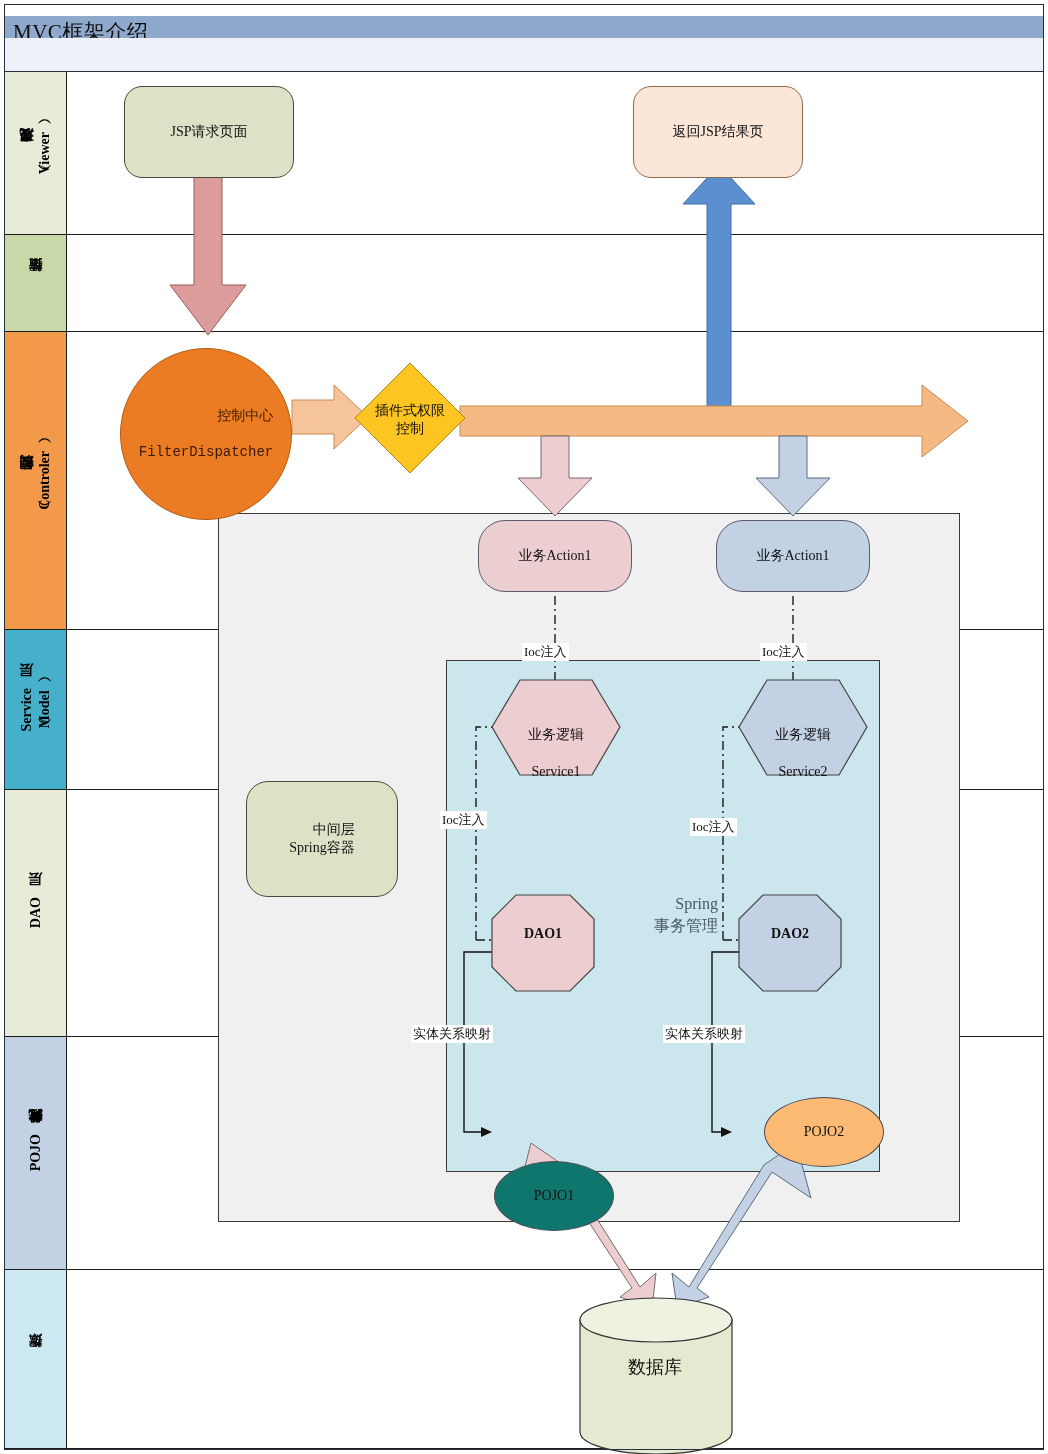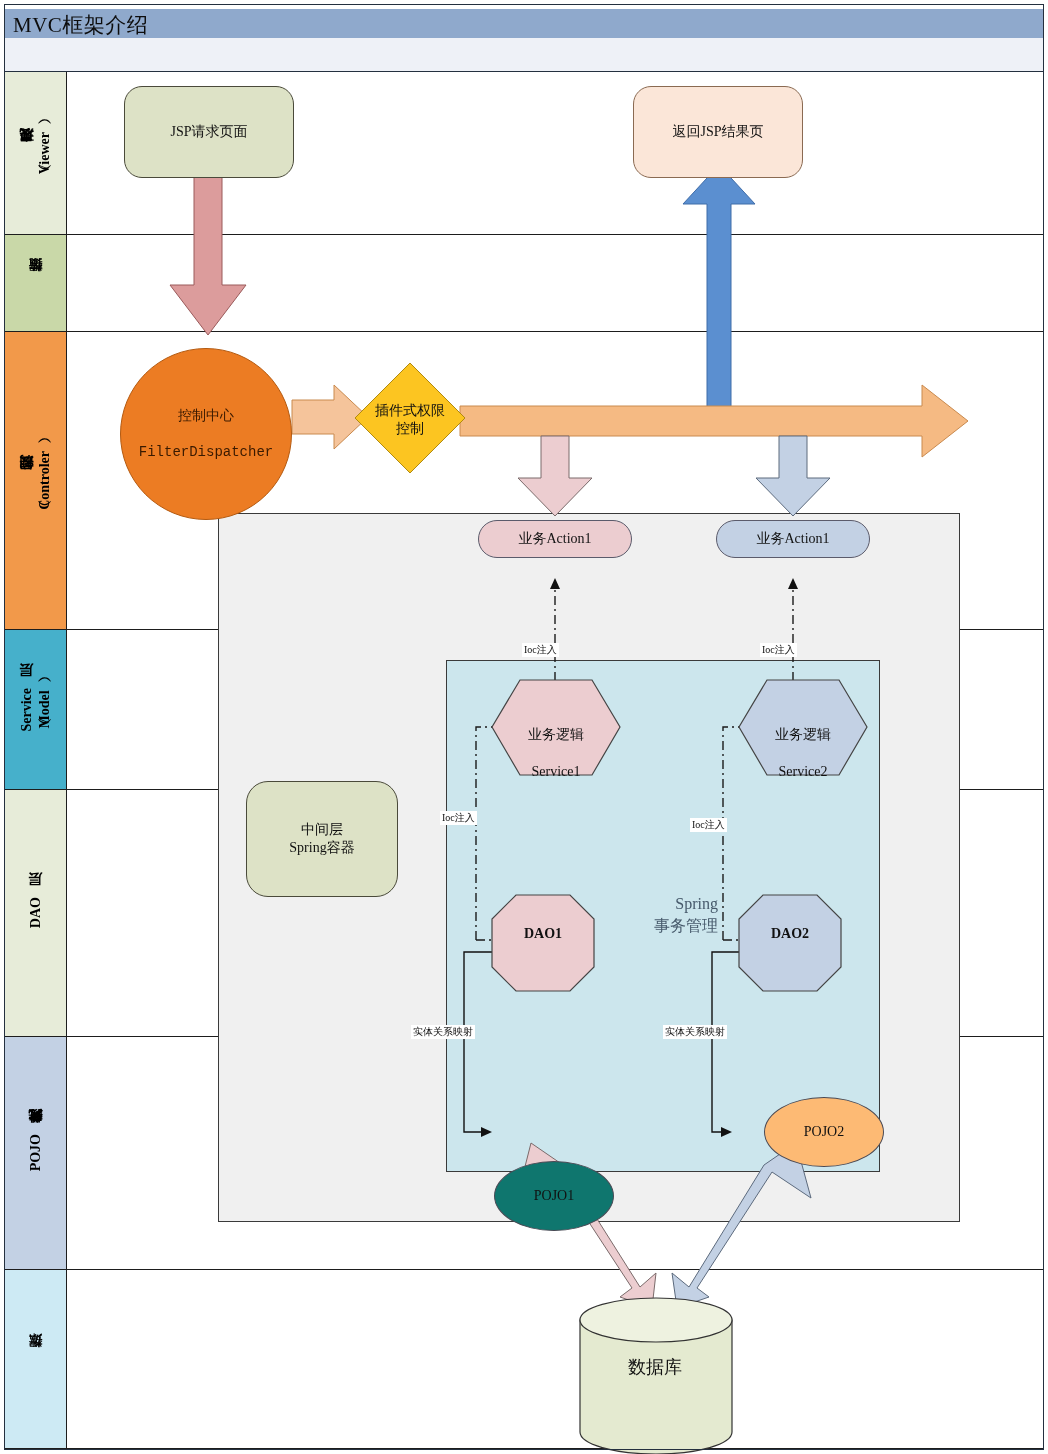--- a/index.html
+++ b/index.html
@@ -3,57 +3,57 @@
 <meta charset="utf-8">
 <style>
   html,body{margin:0;padding:0;background:#fff;}
   body{font-family:"Liberation Serif","DejaVu Serif",serif;}
   #page{position:relative;width:1048px;height:1454px;background:#ffffff;overflow:hidden;}
 
   
   .frame{position:absolute;left:4px;top:4px;width:1040px;height:1446px;border:1px solid #24303f;box-sizing:border-box;}
 
   
-  .titlebar{position:absolute;left:5px;top:9px;width:1038px;height:33px;background:#8fa9cc;border-bottom:1px solid #24303f;box-sizing:border-box;display:flex;align-items:center;}
+  .titlebar{position:absolute;left:5px;top:16px;width:1038px;height:33px;background:#8fa9cc;border-bottom:1px solid #24303f;box-sizing:border-box;display:flex;align-items:center;}
   .titlebar .t{font-size:21px;color:#0d0d0d;padding-left:8px;letter-spacing:.5px;}
   .subbar{position:absolute;left:5px;top:38px;width:1038px;height:34px;background:#eef1f7;border-bottom:1px solid #24303f;box-sizing:border-box;}
 
   
   .row{position:absolute;left:5px;width:1038px;border-bottom:1px solid #1d1d1d;box-sizing:border-box;}
   .rowlbl{position:absolute;left:0;top:0;width:62px;height:100%;border-right:1px solid #1d1d1d;box-sizing:border-box;
           display:flex;align-items:center;justify-content:center;}
   .rowlbl span{writing-mode:vertical-rl;transform:rotate(180deg);font-size:14px;line-height:1.25;text-align:center;white-space:pre-line;}
   .rowlbl.bold span{font-weight:bold;}
 
   
   .graybox{position:absolute;left:218px;top:513px;width:742px;height:709px;background:#f0f0f0;border:1px solid #3a3a3a;box-sizing:border-box;}
   .bluebox{position:absolute;left:446px;top:660px;width:434px;height:512px;background:#cce6ed;border:1px solid #3a3a3a;box-sizing:border-box;}
 
   
-  .node{position:absolute;display:flex;align-items:center;justify-content:center;text-align:center;
+  .node{position:absolute;display:flex;align-items:center;justify-content:center;text-align:right;
         font-size:14px;line-height:1.3;color:#111;white-space:pre-line;box-sizing:border-box;}
 
   .rrect{border:1px solid #4a4a3a;border-radius:18px;}
   .jsp-req{left:124px;top:86px;width:170px;height:92px;background:#dde2c6;}
   .jsp-res{left:633px;top:86px;width:170px;height:92px;background:#fbe6d8;border-color:#8a6a52;}
   .spring-box{left:246px;top:781px;width:152px;height:116px;background:#dde2c6;border-radius:22px;}
 
   .circle{left:120px;top:348px;width:172px;height:172px;background:#ec7c23;border:1px solid #b45a10;border-radius:50%;color:#3a1a00;}
   .circle .ln2{font-family:"Liberation Mono","DejaVu Sans Mono",monospace;}
 
-  .action{width:154px;height:38px;border-radius:27px/27px;border:1px solid #5b5b6b;}
+  .action{width:154px;height:72px;border-radius:27px/27px;border:1px solid #5b5b6b;}
   .action1{left:478px;top:520px;background:#eccdd0;}
   .action2{left:716px;top:520px;background:#c3d1e4;}
   .pojo{width:120px;height:70px;border:1px solid #4a4a55;border-radius:50%/50%;}
   .pojo1{left:494px;top:1161px;background:#0f766e;}
   .pojo2{left:764px;top:1097px;background:#fdba74;}
 
   .svglayer{position:absolute;left:0;top:0;width:1048px;height:1454px;pointer-events:none;}
 
-  .edgelbl{position:absolute;font-size:10px;color:#111;background:#ffffff;padding:0 2px;white-space:nowrap;}
+  .edgelbl{position:absolute;font-size:13px;color:#111;background:#ffffff;padding:0 2px;white-space:nowrap;}
   .shapetext{position:absolute;font-size:14px;text-align:center;white-space:pre-line;line-height:1.3;color:#111;}
   .bold{font-weight:bold;}
   .springtx{position:absolute;font-size:16px;color:#46596b;text-align:right;line-height:1.35;white-space:pre-line;}
   .dbtext{position:absolute;font-size:18px;color:#111;}
 </style>
 </head>
 <body>
 
 <div id="page">
 

